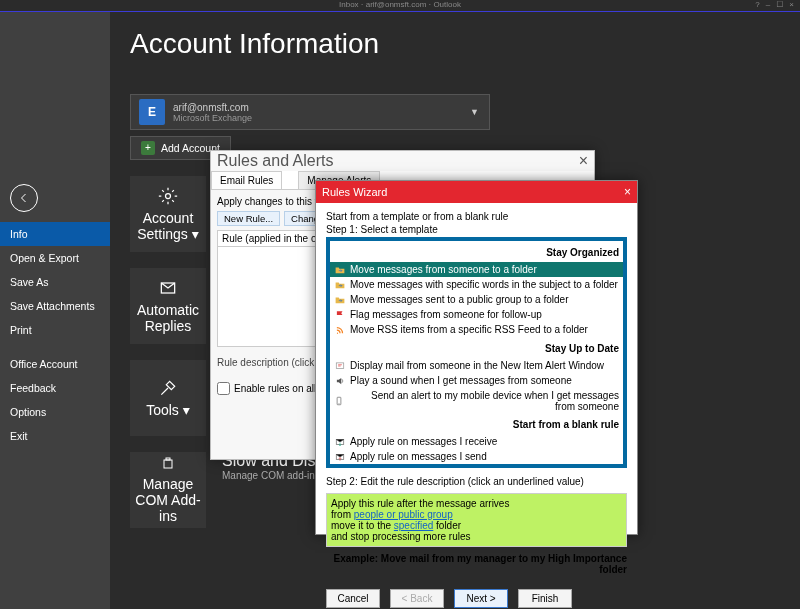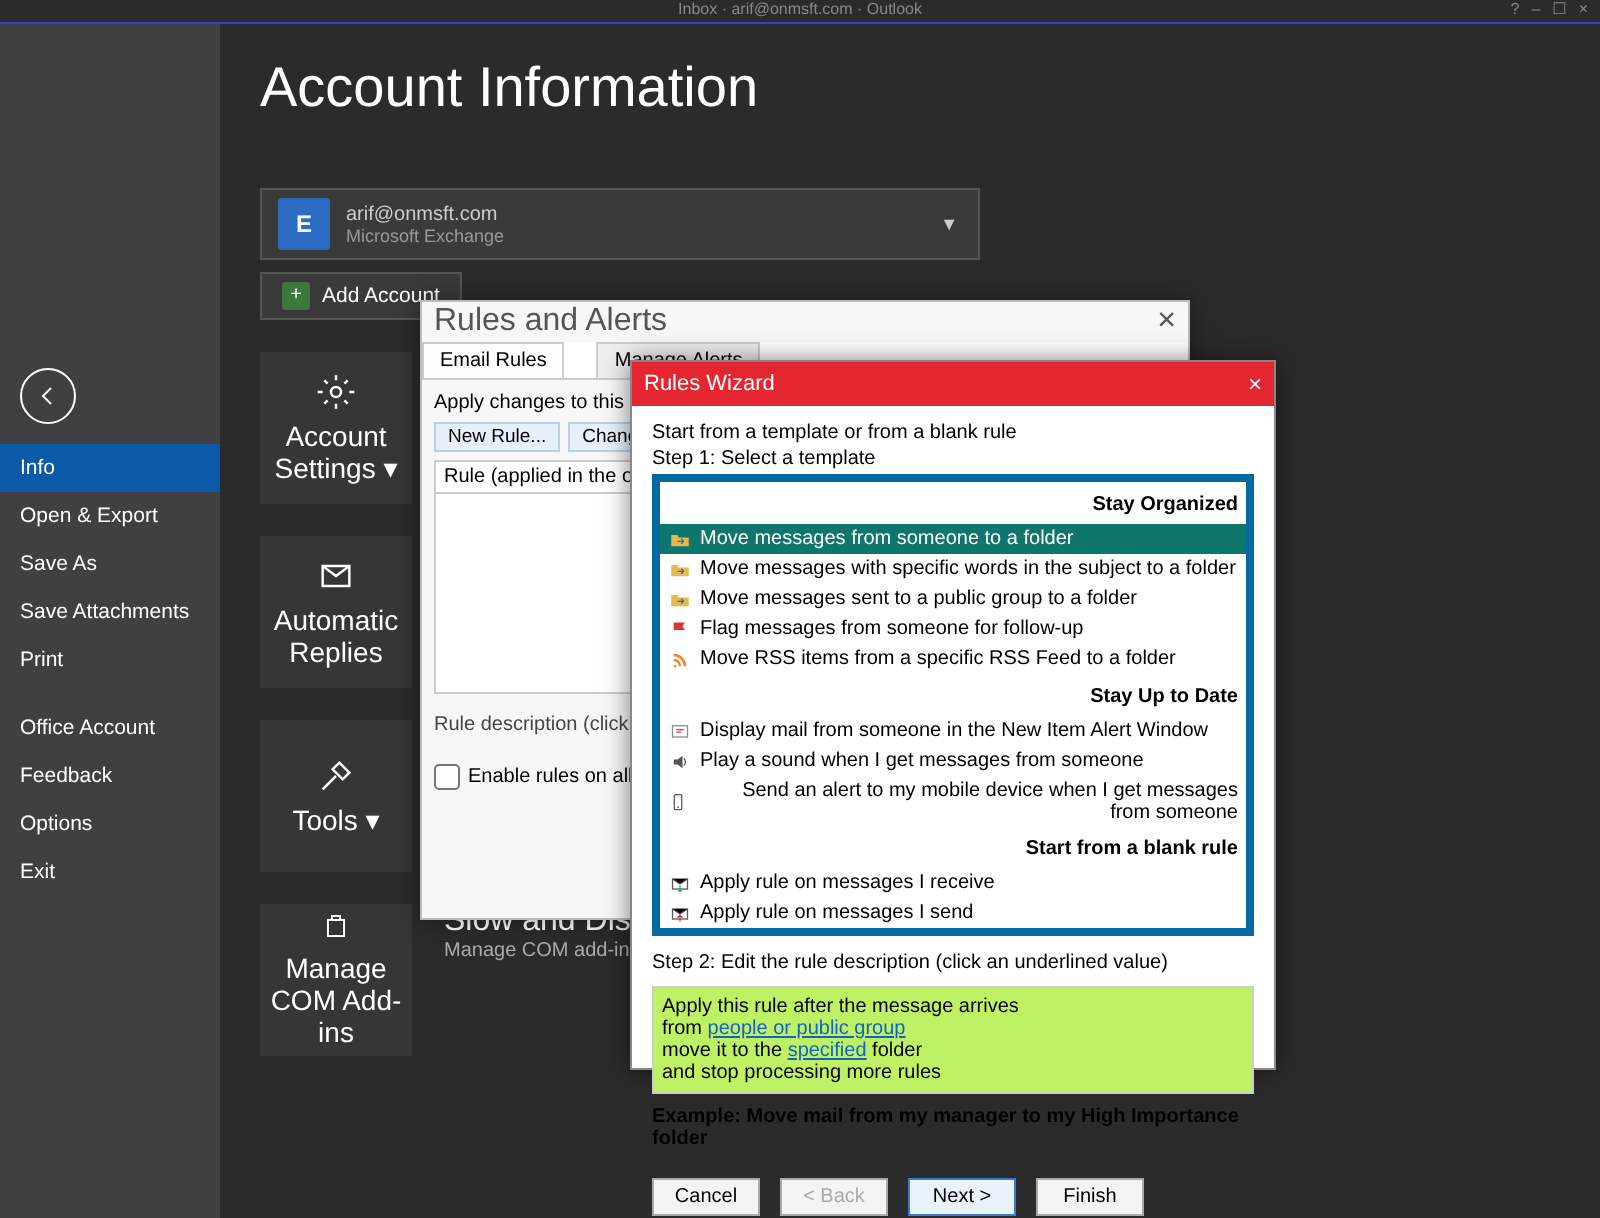--- a/index.html
+++ b/index.html
@@ -53,21 +53,21 @@
   .wizard-body { padding:8px 10px; }
   .step-text { font-size:10px; margin-bottom:2px; }
   .sect-head { font-weight:bold; margin:4px 0 2px 0; font-size:10px; }
   .opt-list { border:4px solid #0369a1; background:#fff;text-align:right; }
   .opt { display:flex; align-items:center; gap:4px; padding:1.5px 4px; font-size:10px; cursor:pointer; }
   .opt.selected { background:#0f766e; color:#fff; }
   .opt-icon { width:12px; height:12px; display:inline-flex; align-items:center; justify-content:center; }
   .opt-icon svg { width:10px; height:10px; }
   .desc-box { border:1px solid #ccc; margin-top:6px; padding:4px; font-size:10px; background:#bef264; }
   .desc-box a { color:#1363c6; text-decoration:underline; }
-  .example-row { font-weight:bold; font-size:10px; margin-top:6px; }
+  .example-row { font-weight:bold; font-size:10px; margin-top:6px;text-align:right; }
   .wizard-buttons { display:flex; justify-content:flex-start; gap:10px; padding:6px 10px; }
   .wbtn { border:1px solid #aaa; min-width:54px; padding:3px 0; text-align:center; background:#f4f4f4; font-size:10px; cursor:pointer; }
   .wbtn.primary { border-color:#3b7ad0; background:#eaf2fc; }
   .wbtn.disabled { color:#aaa; cursor:default; }
 </style>
 </head>
 <body>
 
 <div class="titlebar">
   <span class="titlebar-text">Inbox · arif@onmsft.com · Outlook</span>

